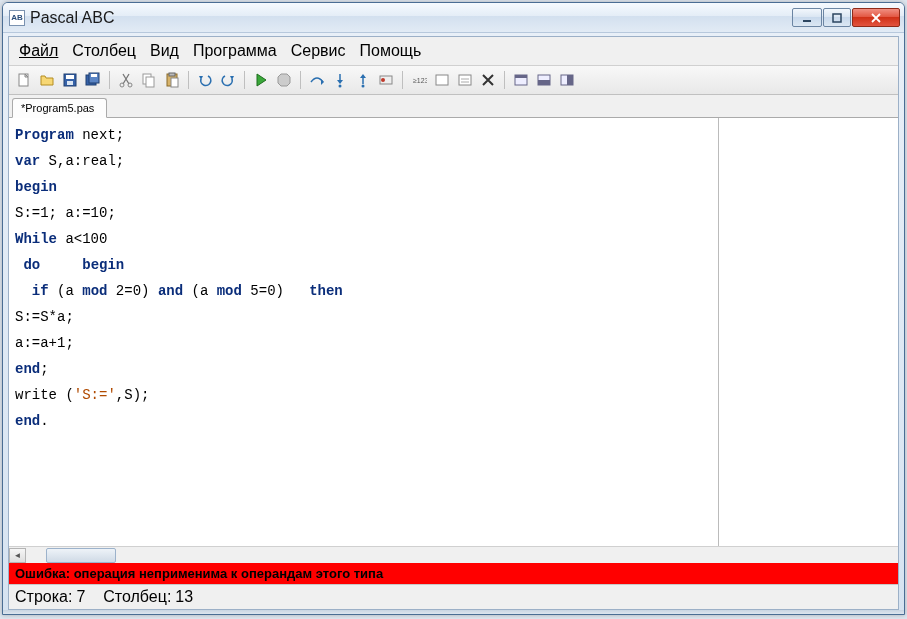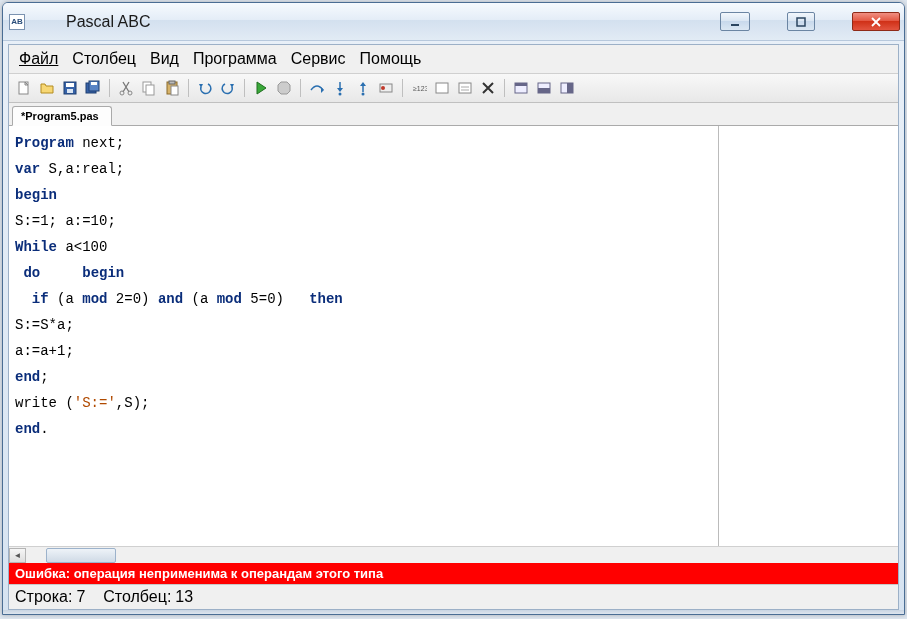--- a/index.html
+++ b/index.html
@@ -16,28 +16,27 @@
     height: 613px;
     margin: 2px;
     border: 1px solid #4a6d94;
     border-radius: 6px 6px 0 0;
     background: linear-gradient(to bottom, #e9f0f8 0%, #d6e3f1 100%);
     display: flex;
     flex-direction: column;
     box-shadow: 0 0 4px rgba(0,0,0,0.25);
   }
   .titlebar {
-    height: 38px;
+    height: 30px;
     display: flex;
     align-items: center;
     padding: 0 2px 0 6px;
     background: linear-gradient(to bottom, #f6fafe 0%, #e4edf7 45%, #d3e0ef 46%, #e2ebf5 100%);
     border-bottom: 1px solid #b7c8dc;
     border-radius: 5px 5px 0 0;
-    gap: 36px;
   }
   .app-icon {
     width: 16px; height: 16px;
     background: #fff;
     border: 1px solid #7a92b0;
     margin-right: 5px;
     display: flex; align-items: center; justify-content: center;
     font-size: 8px; font-weight: bold; color: #2a4d7a;
   }
   .title-text { color: #1a1a1a; font-size: 16px; }
@@ -108,21 +107,20 @@
     background: #bfbfbf;
     margin: 0 4px;
   }
   .tbtn svg { width: 16px; height: 16px; }
 
   .tabbar {
     display: flex;
     padding: 3px 3px 0 3px;
     background: #f0f0f0;
     border-bottom: 1px solid #aaa;
-    font-weight: bold;
   }
   .tab {
     padding: 3px 12px 3px 8px;
     background: #fdfdfd;
     border: 1px solid #aaa;
     border-bottom: 1px solid #fdfdfd;
     margin-bottom: -1px;
     border-radius: 3px 3px 0 0;
     font-size: 11px;
   }
@@ -169,21 +167,21 @@
   .hscroll-thumb {
     width: 70px; height: 15px;
     margin-left: 20px;
     background: linear-gradient(to bottom,#eef3f8,#cfdae6);
     border: 1px solid #9cb2cb;
     border-radius: 2px;
   }
 
   .error-bar {
     background: #ff0000;
-    color: #ffffff;
+    color: #000000;
     font-weight: bold;
     font-size: 13px;
     padding: 3px 6px;
   }
 
   .status-bar {
     display: flex;
     background: #f0f0f0;
     border-top: 1px solid #c8c8c8;
     padding: 3px 6px;

